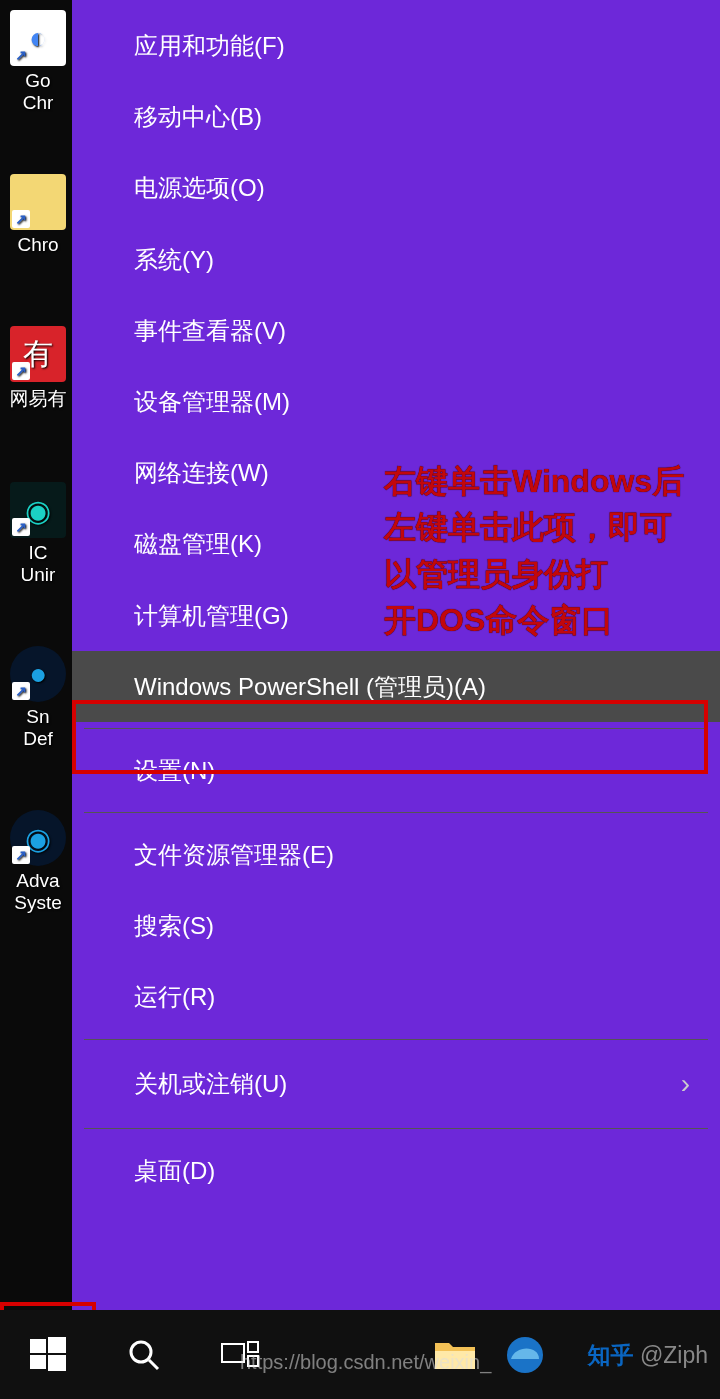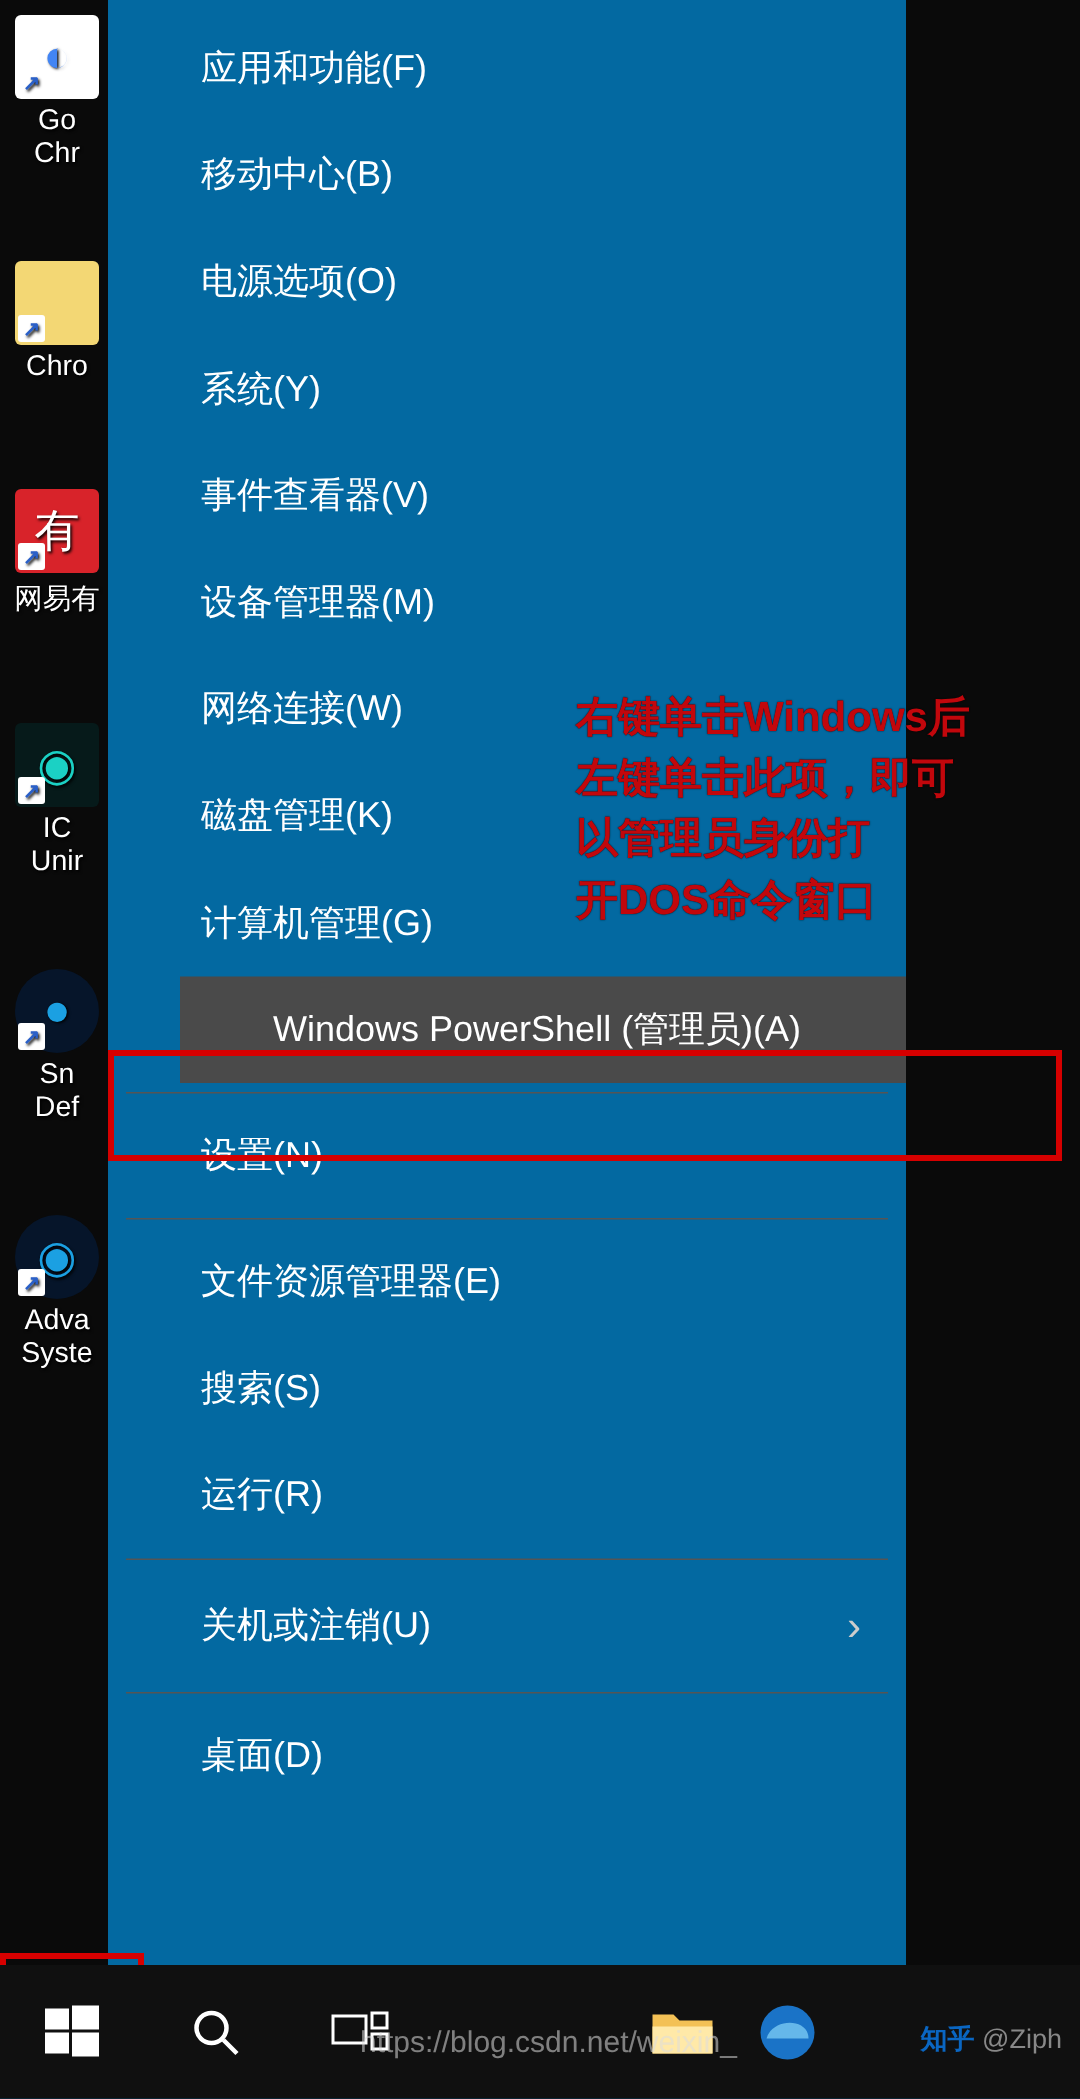--- a/index.html
+++ b/index.html
@@ -42,57 +42,57 @@
     }
     .shortcut-arrow{
       position:absolute;left:2px;bottom:2px;width:18px;height:18px;
       background:#fff;border-radius:2px;display:flex;align-items:center;justify-content:center;
       color:#2a60c8;font-size:14px;font-weight:bold;
     }
     .context-menu {
       position: absolute;
       left: 72px;
       top: 0;
-      width: 532px;
+      width: 648px;
       height: 1310px;
-      background: #0369a1;
+      background: #6d28d9;
       display: flex;
       flex-direction: column;
       padding: 10px 0;
     }
     .menu-item {
       padding: 20px 0 20px 62px;
       color: #fff;
       font-size: 24px;
       line-height: 1.3;
       display: flex;
       align-items: center;
       justify-content: space-between;
       position: relative;
     }
-    .menu-item.hover { background: #4a4a4a; margin-left: 48px; }
+    .menu-item.hover { background: #4a4a4a; }
     .menu-sep {
       height: 1px;
       background: #555;
       margin: 6px 12px;
     }
     .chevron {
       color: #ccc;
       font-size: 28px;
       margin-right: 30px;
     }
     .highlight-box {
       position: absolute;
       border: 4px solid #d60000;
       pointer-events: none;
     }
     .annotation {
       position: absolute;
       color: #c2070c;
-      font-size: 28px;
+      font-size: 32px;
       font-weight: bold;
       line-height: 1.45;
       text-shadow: 0 0 1px #000;
       pointer-events: none;
     }
     .taskbar {
       position: absolute;
       left: 0; bottom: 0;
       width: 100%;
       height: 89px;
@@ -108,21 +108,21 @@
     .watermark {
       position: absolute;
       bottom: 25px;
       left: 240px;
       color: rgba(220,220,220,0.55);
       font-size: 20px;
     }
     .zhihu-link{
       position:absolute;
       right:12px;bottom:28px;
-      color:#888;font-size:18px;
+      color:#888;font-size:23px;
     }
     .zhihu-blue{color:#0a66c2;font-weight:bold;}
   </style>
 </head>
 <body>
 
 <div class="desktop">
   <div class="desktop-icon">
     <div class="img" style="background:#fff">
       <span style="color:#4285f4">◐</span>

